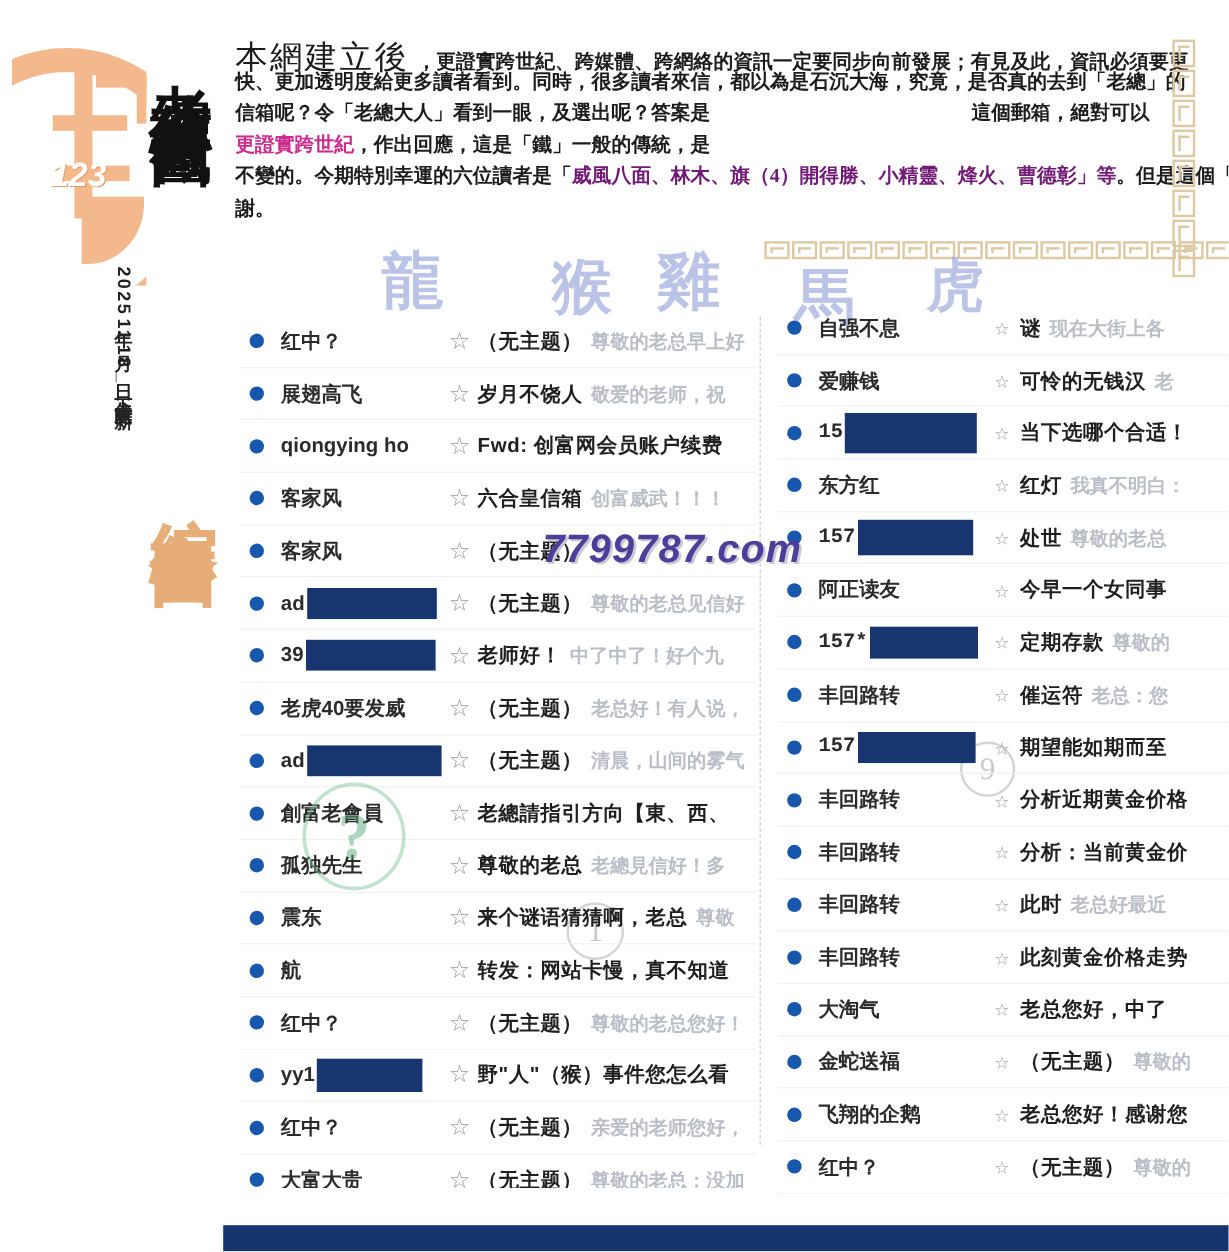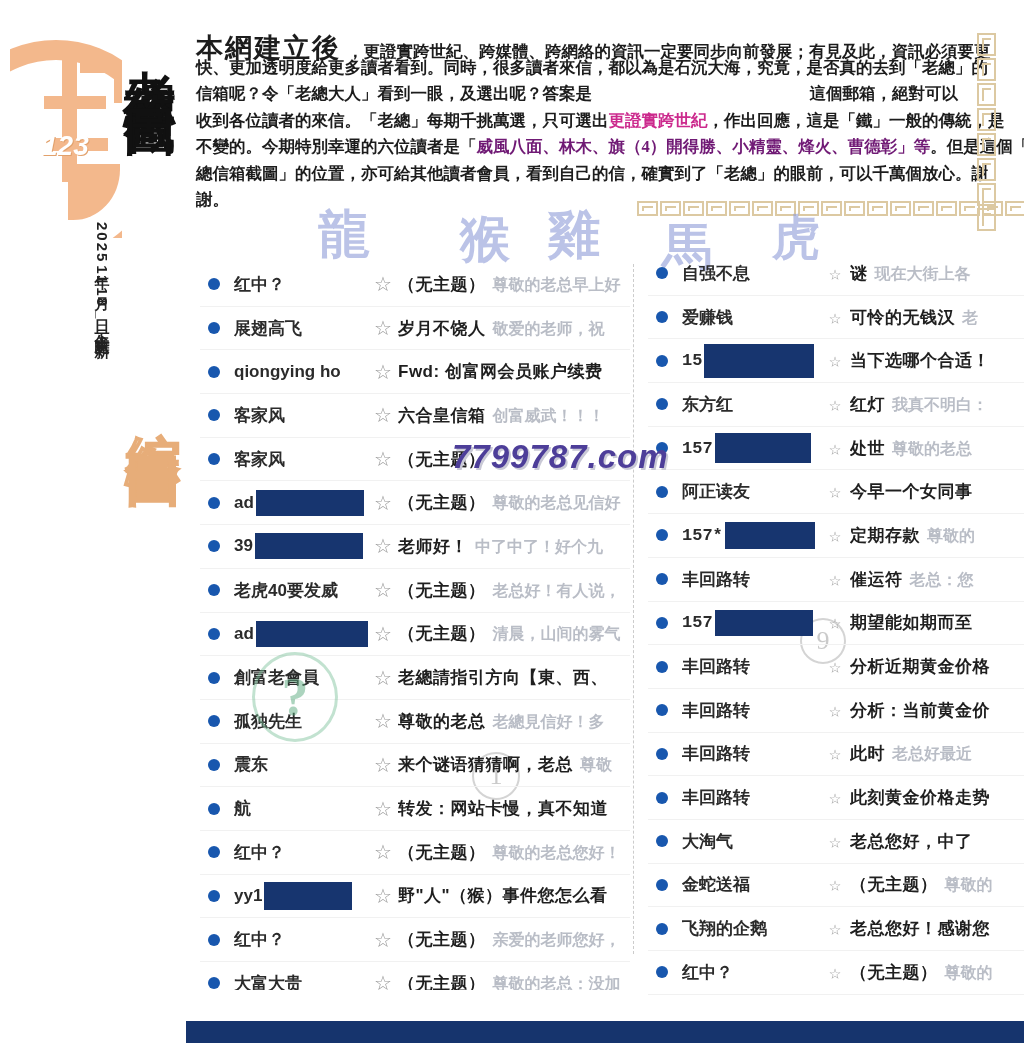--- a/index.html
+++ b/index.html
@@ -26,21 +26,21 @@
   .v-subtitle{position:absolute;left:122px;top:390px;writing-mode:vertical-rl;text-orientation:upright;
     font-family:"Liberation Serif",serif;font-weight:900;font-size:54px;letter-spacing:12px;line-height:62px;
     color:#f8e7d2;-webkit-text-stroke:2px #e7ad79;}
   .v-date{position:absolute;left:92px;top:222px;writing-mode:vertical-rl;
     font-size:15px;color:#222;letter-spacing:2px;font-weight:bold;}
 
   
   .intro{position:absolute;left:196px;top:30px;width:762px;}
   .intro-line{display:flex;align-items:baseline;white-space:pre;height:26.5px;font-family:"Liberation Serif",serif;
     font-size:16.5px;color:var(--ink);font-weight:600;}
-  .intro-line .seg-big{font-size:27px;font-weight:700;letter-spacing:2px;margin-right:6px;}
+  .intro-line .seg-big{font-size:27px;font-weight:400;letter-spacing:2px;margin-right:6px;}
   .intro-line .seg-magenta{color:#cc2a8d;}
   .intro-line .seg-red{color:#701a75;}
   .intro-line .seg-gap{flex:1;}
 
   
   .meander-v{position:absolute;left:976px;top:32px;display:flex;flex-direction:column;}
   .meander-h{position:absolute;left:636px;top:200px;display:flex;}
   .m-cell{width:15px;height:19px;border:2px solid var(--tan);position:relative;margin:1px;}
   .meander-h .m-cell{width:17px;height:11px;}
   .m-cell::after{content:"";position:absolute;inset:3px;border:2px solid var(--tan);border-right:none;border-bottom:none;}
@@ -91,23 +91,22 @@
   </div>
 
   <div class="v-title">老總信箱截圖</div>
   <div class="v-subtitle">綜合圖</div>
   <div class="v-date">2025年11月18日_下午六時更新</div>
 
   <div class="intro" id="intro">
       <div class="intro-line"><span class="seg-big">本網建立後</span><span>，更證實跨世紀、跨媒體、跨網絡的資訊一定要同步向前發展；有見及此，資訊必須要更</span></div>
       <div class="intro-line"><span>快、更加透明度給更多讀者看到。同時，很多讀者來信，都以為是石沉大海，究竟，是否真的去到「老總」的</span></div>
       <div class="intro-line"><span>信箱呢？令「老總大人」看到一眼，及選出呢？答案是</span><span class="seg-gap"></span><span>這個郵箱，絕對可以</span></div>
-      <div class="intro-line"><span>收到各位讀者的來信。「老總」每期千挑萬選，只可選出</span><span class="seg-magenta">更證實跨世紀</span><span>，作出回應，這是「鐵」一般的傳統，是</span></div>
+      <div class="intro-line"><span class="seg-magenta">更證實跨世紀</span><span>，作出回應，這是「鐵」一般的傳統，是</span></div>
       <div class="intro-line"><span>不變的。今期特別幸運的六位讀者是「</span><span class="seg-red">威風八面、林木、旗（4）開得勝、小精靈、烽火、曹德彰</span><span class="seg-red">」等</span><span>。但是這個「老</span></div>
-      <div class="intro-line"><span>總信箱截圖」的位置，亦可給其他讀者會員，看到自己的信，確實到了「老總」的眼前，可以千萬個放心。謝</span></div>
       <div class="intro-line"><span>謝。</span></div>
     </div>
 
   <div class="meander-v" id="meanderV">
       <div class="m-cell"></div>
       <div class="m-cell"></div>
       <div class="m-cell"></div>
       <div class="m-cell"></div>
       <div class="m-cell"></div>
       <div class="m-cell"></div>

